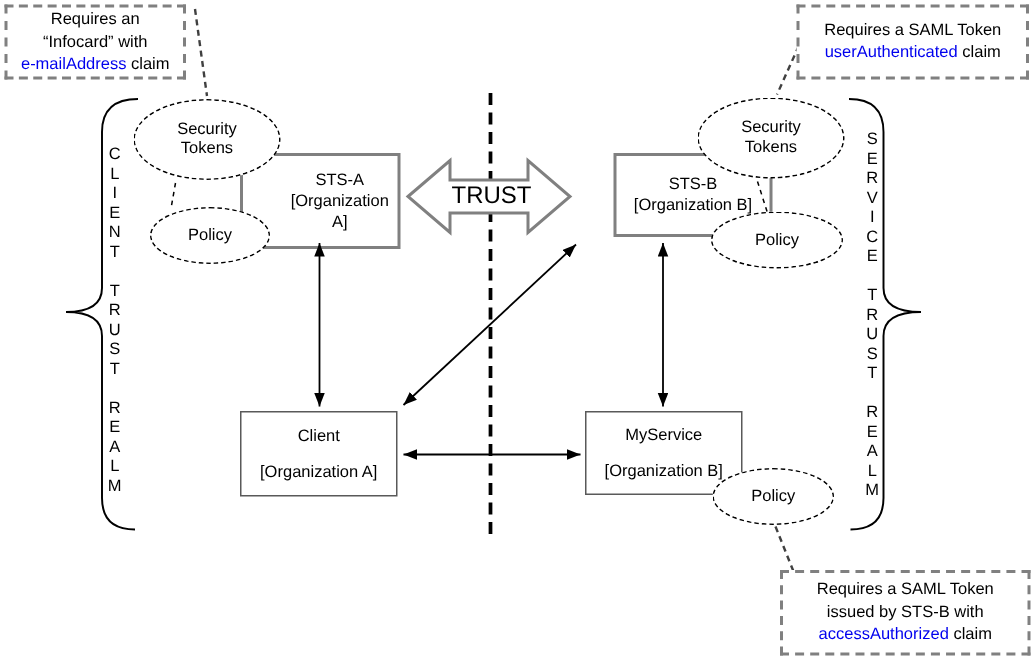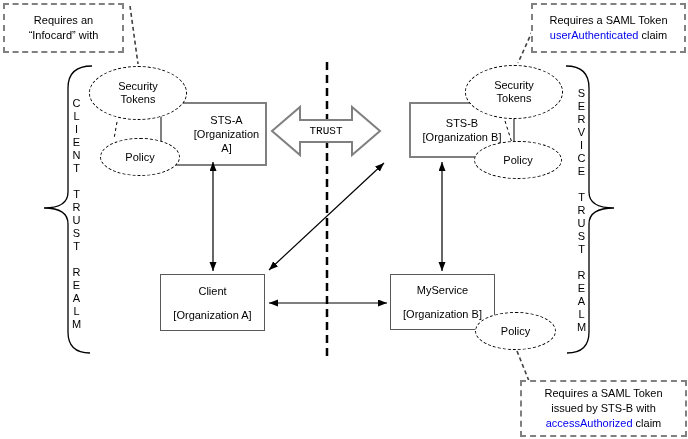--- a/index.html
+++ b/index.html
@@ -26,21 +26,21 @@
     display:flex;flex-direction:column;align-items:center;justify-content:center;
     font-size:11px;line-height:15px;text-align:center;box-sizing:border-box;
   }
   .claim-link{color:#0000EE;}
   .vert{
     position:absolute;z-index:2;font-size:11px;line-height:13px;text-align:center;
     white-space:pre-line;width:15px;letter-spacing:0;
   }
   #trust-label{
     position:absolute;left:301px;top:124px;width:50px;height:14px;z-index:5;
-    font-size:11px;text-align:center;line-height:14px;font-family:Liberation Mono, monospace;
+    font-size:16px;text-align:center;line-height:14px;
   }
   svg{display:block;}
 </style>
 </head>
 <body>
 
 <div id="stage">
 
   <svg id="svg-under" class="layer" width="688" height="439" viewBox="0 0 688 439">
     <line x1="327" y1="62" x2="327" y2="357" stroke="#000" stroke-width="2.5" stroke-dasharray="8 5"></line>
@@ -142,20 +142,21 @@
 
 R
 E
 A
 L
 M</div>
 
   <div class="callout" style="left:3px;top:3px;width:121px;height:50px;">
     <div>Requires an</div>
     <div>“Infocard” with</div>
+    <div><span class="claim-link">e-mailAddress</span><span> claim</span></div>
   </div>
 
   <div class="callout" style="left:531px;top:3px;width:155px;height:50px;">
     <div>Requires a SAML Token</div>
     <div><span class="claim-link">userAuthenticated</span><span> claim</span></div>
   </div>
 
   <div class="callout" style="left:520px;top:380px;width:167px;height:57px;">
     <div>Requires a SAML Token</div>
     <div>issued by STS-B with</div>

